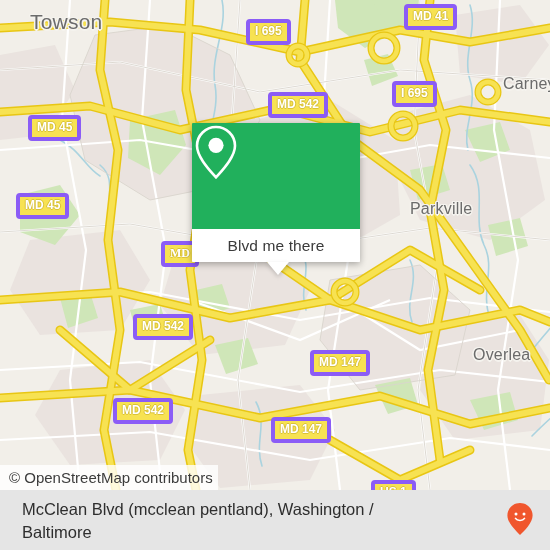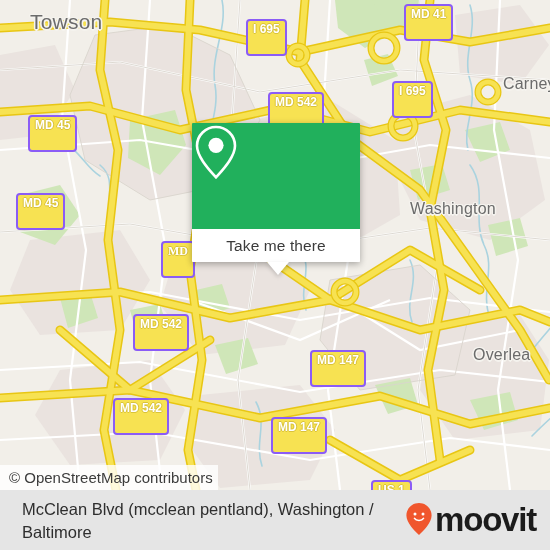--- a/index.html
+++ b/index.html
@@ -25,27 +25,27 @@
       1.5px 0 #f5f3ee, -1.5px 0 #f5f3ee, 0 1.5px #f5f3ee, 0 -1.5px #f5f3ee,
       1px 1px #f5f3ee, -1px -1px #f5f3ee, 1px -1px #f5f3ee, -1px 1px #f5f3ee;
   }
   .place-big{font-size:21px;}
   .place-mid{font-size:16px;}
 
   
   .shield{
     position:absolute;
     background:#f7e252;
-    border:2px solid #8b5cf6;
+    border:4px solid #8b5cf6;
     border-radius:4px;
     color:#ffffff;
     font-size:12px;
     font-weight:bold;
     line-height:15px;
-    padding:1px 5px 17px 5px;
+    padding:1px 5px 2px 5px;
     white-space:nowrap;
     text-shadow:1px 0 #d9c23a,-1px 0 #d9c23a,0 1px #d9c23a,0 -1px #d9c23a;
     box-sizing:border-box;
   }
 
   
   .popup{position:absolute;left:192px;top:123px;width:168px;}
   .popup-shadow{
     position:absolute;left:0;top:0;width:168px;height:139px;
     box-shadow:0 2px 7px rgba(0,0,0,.32);
@@ -224,21 +224,21 @@
           <circle cx="403" cy="126" r="12"></circle>
           <circle cx="488" cy="92" r="10"></circle>
           <circle cx="345" cy="292" r="11"></circle>
           <circle cx="298" cy="55" r="9"></circle>
         </g>
       </g>
     </svg>
 
     <div class="place-label place-big" style="left:30px;top:10px;">Towson</div>
     <div class="place-label place-mid" style="left:503px;top:75px;">Carney</div>
-    <div class="place-label place-mid" style="left:410px;top:200px;">Washington</div>
+    <div class="place-label place-mid" style="left:410px;top:200px;">Parkville</div>
     <div class="place-label place-mid" style="left:473px;top:346px;text-align:right;">Overlea</div>
 
     <div class="shield" style="left:246px;top:19px;">I 695</div>
     <div class="shield" style="left:404px;top:4px;">MD 41</div>
     <div class="shield" style="left:392px;top:81px;">I 695</div>
     <div class="shield" style="left:268px;top:92px;">MD 542</div>
     <div class="shield" style="left:28px;top:115px;">MD 45</div>
     <div class="shield" style="left:16px;top:193px;">MD 45</div>
     <div class="shield" style="left:161px;top:241px;font-family:Liberation Serif, serif;">MD</div>
     <div class="shield" style="left:133px;top:314px;">MD 542</div>
@@ -249,37 +249,36 @@
 
     <div class="popup">
       <div class="popup-shadow"></div>
       <div class="popup-green">
         <svg width="48" height="58" viewBox="0 0 48 58">
           <path d="M24 4 C13.5 4 5 12.4 5 22.8 C5 34 17.5 47 24 54.5 C30.5 47 43 34 43 22.8 C43 12.4 34.5 4 24 4 Z" fill="none" stroke="#ffffff" stroke-width="2.6" stroke-linejoin="round"></path>
           <circle cx="24" cy="22.3" r="7.6" fill="#ffffff"></circle>
         </svg>
       </div>
       <div class="popup-white">
-        <span class="popup-cta">Take me there</span>
+        <span class="popup-cta">Blvd me there</span>
       </div>
       <div class="popup-tail"></div>
     </div>
 
     <div class="attrib-bar">
       <span class="attrib-text">© OpenStreetMap contributors</span>
     </div>
   </div>
 
   <div class="footer">
     <div class="footer-title">McClean Blvd (mcclean pentland), Washington / Baltimore</div>
 
     <div class="brand">
       <svg class="brand-mark" viewBox="0 0 28 34">
         <path d="M14 1 C7 1 1.4 6.5 1.4 13.4 C1.4 21 9.6 28.4 14 33 C18.4 28.4 26.6 21 26.6 13.4 C26.6 6.5 21 1 14 1 Z" fill="#f0562d"></path>
         <circle cx="10" cy="12" r="1.5" fill="#ffffff"></circle>
         <circle cx="18" cy="12" r="1.5" fill="#ffffff"></circle>
         <path d="M9.5 16.4 C11.2 19.2 16.8 19.2 18.5 16.4" fill="none" stroke="#ffffff" stroke-width="1.6" stroke-linecap="round"></path>
       </svg>
-      <span class="brand-word">moovit</span>
     </div>
   </div>
 
 </div>
 
 </body></html>

